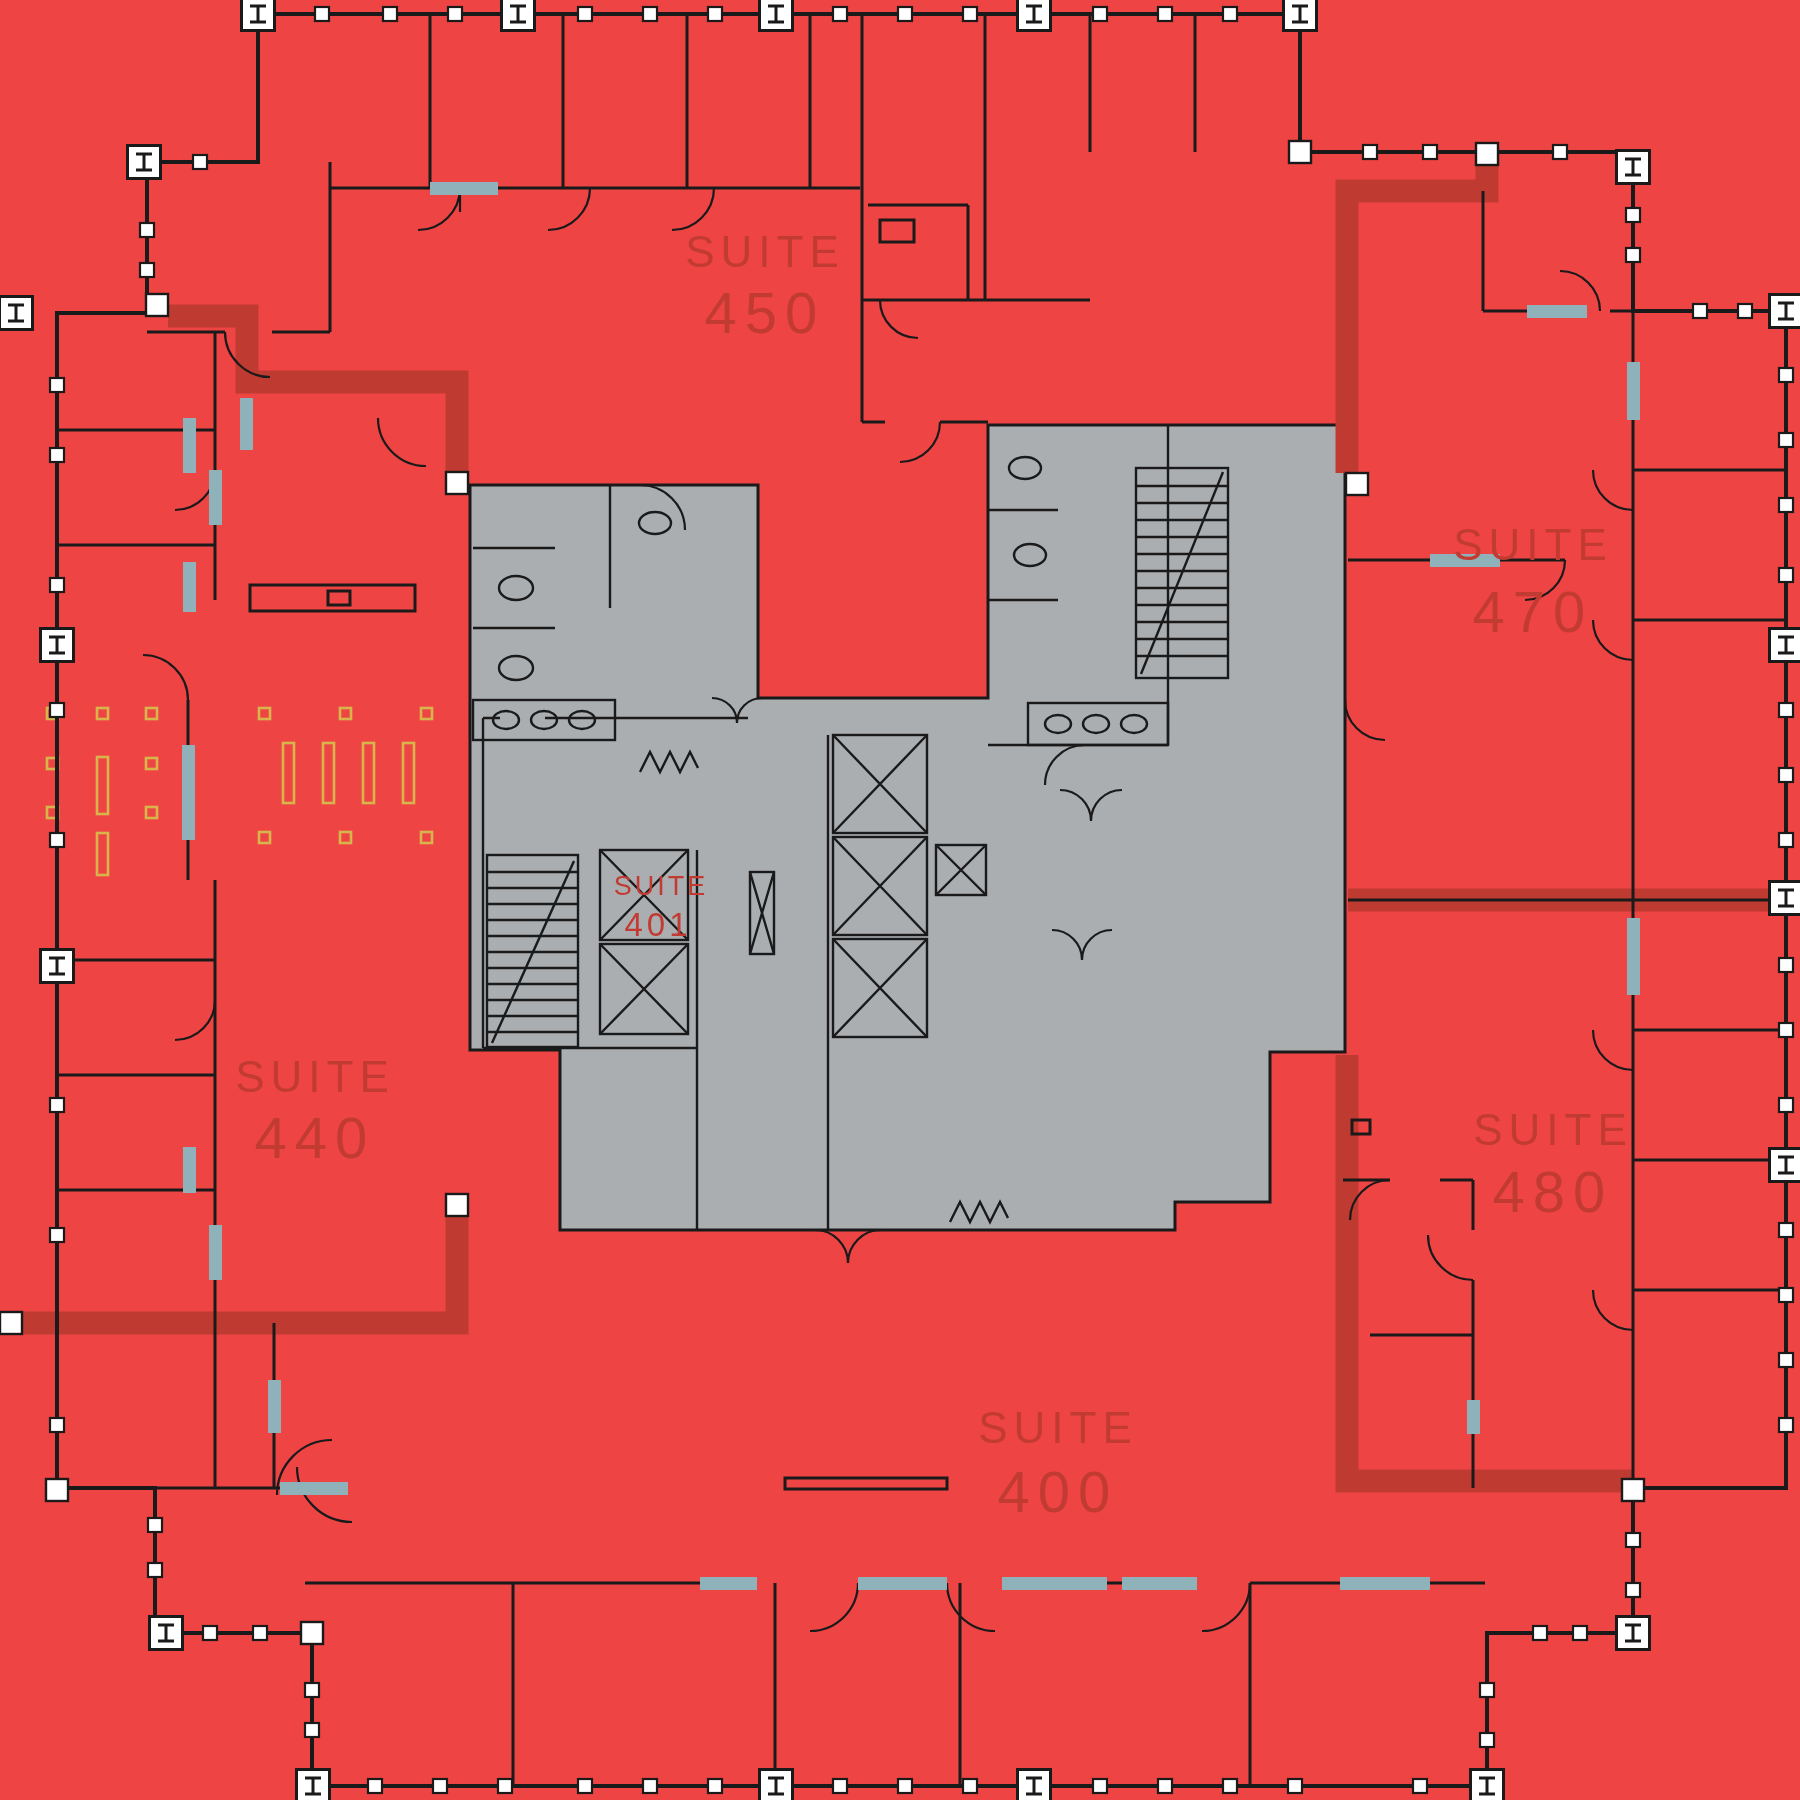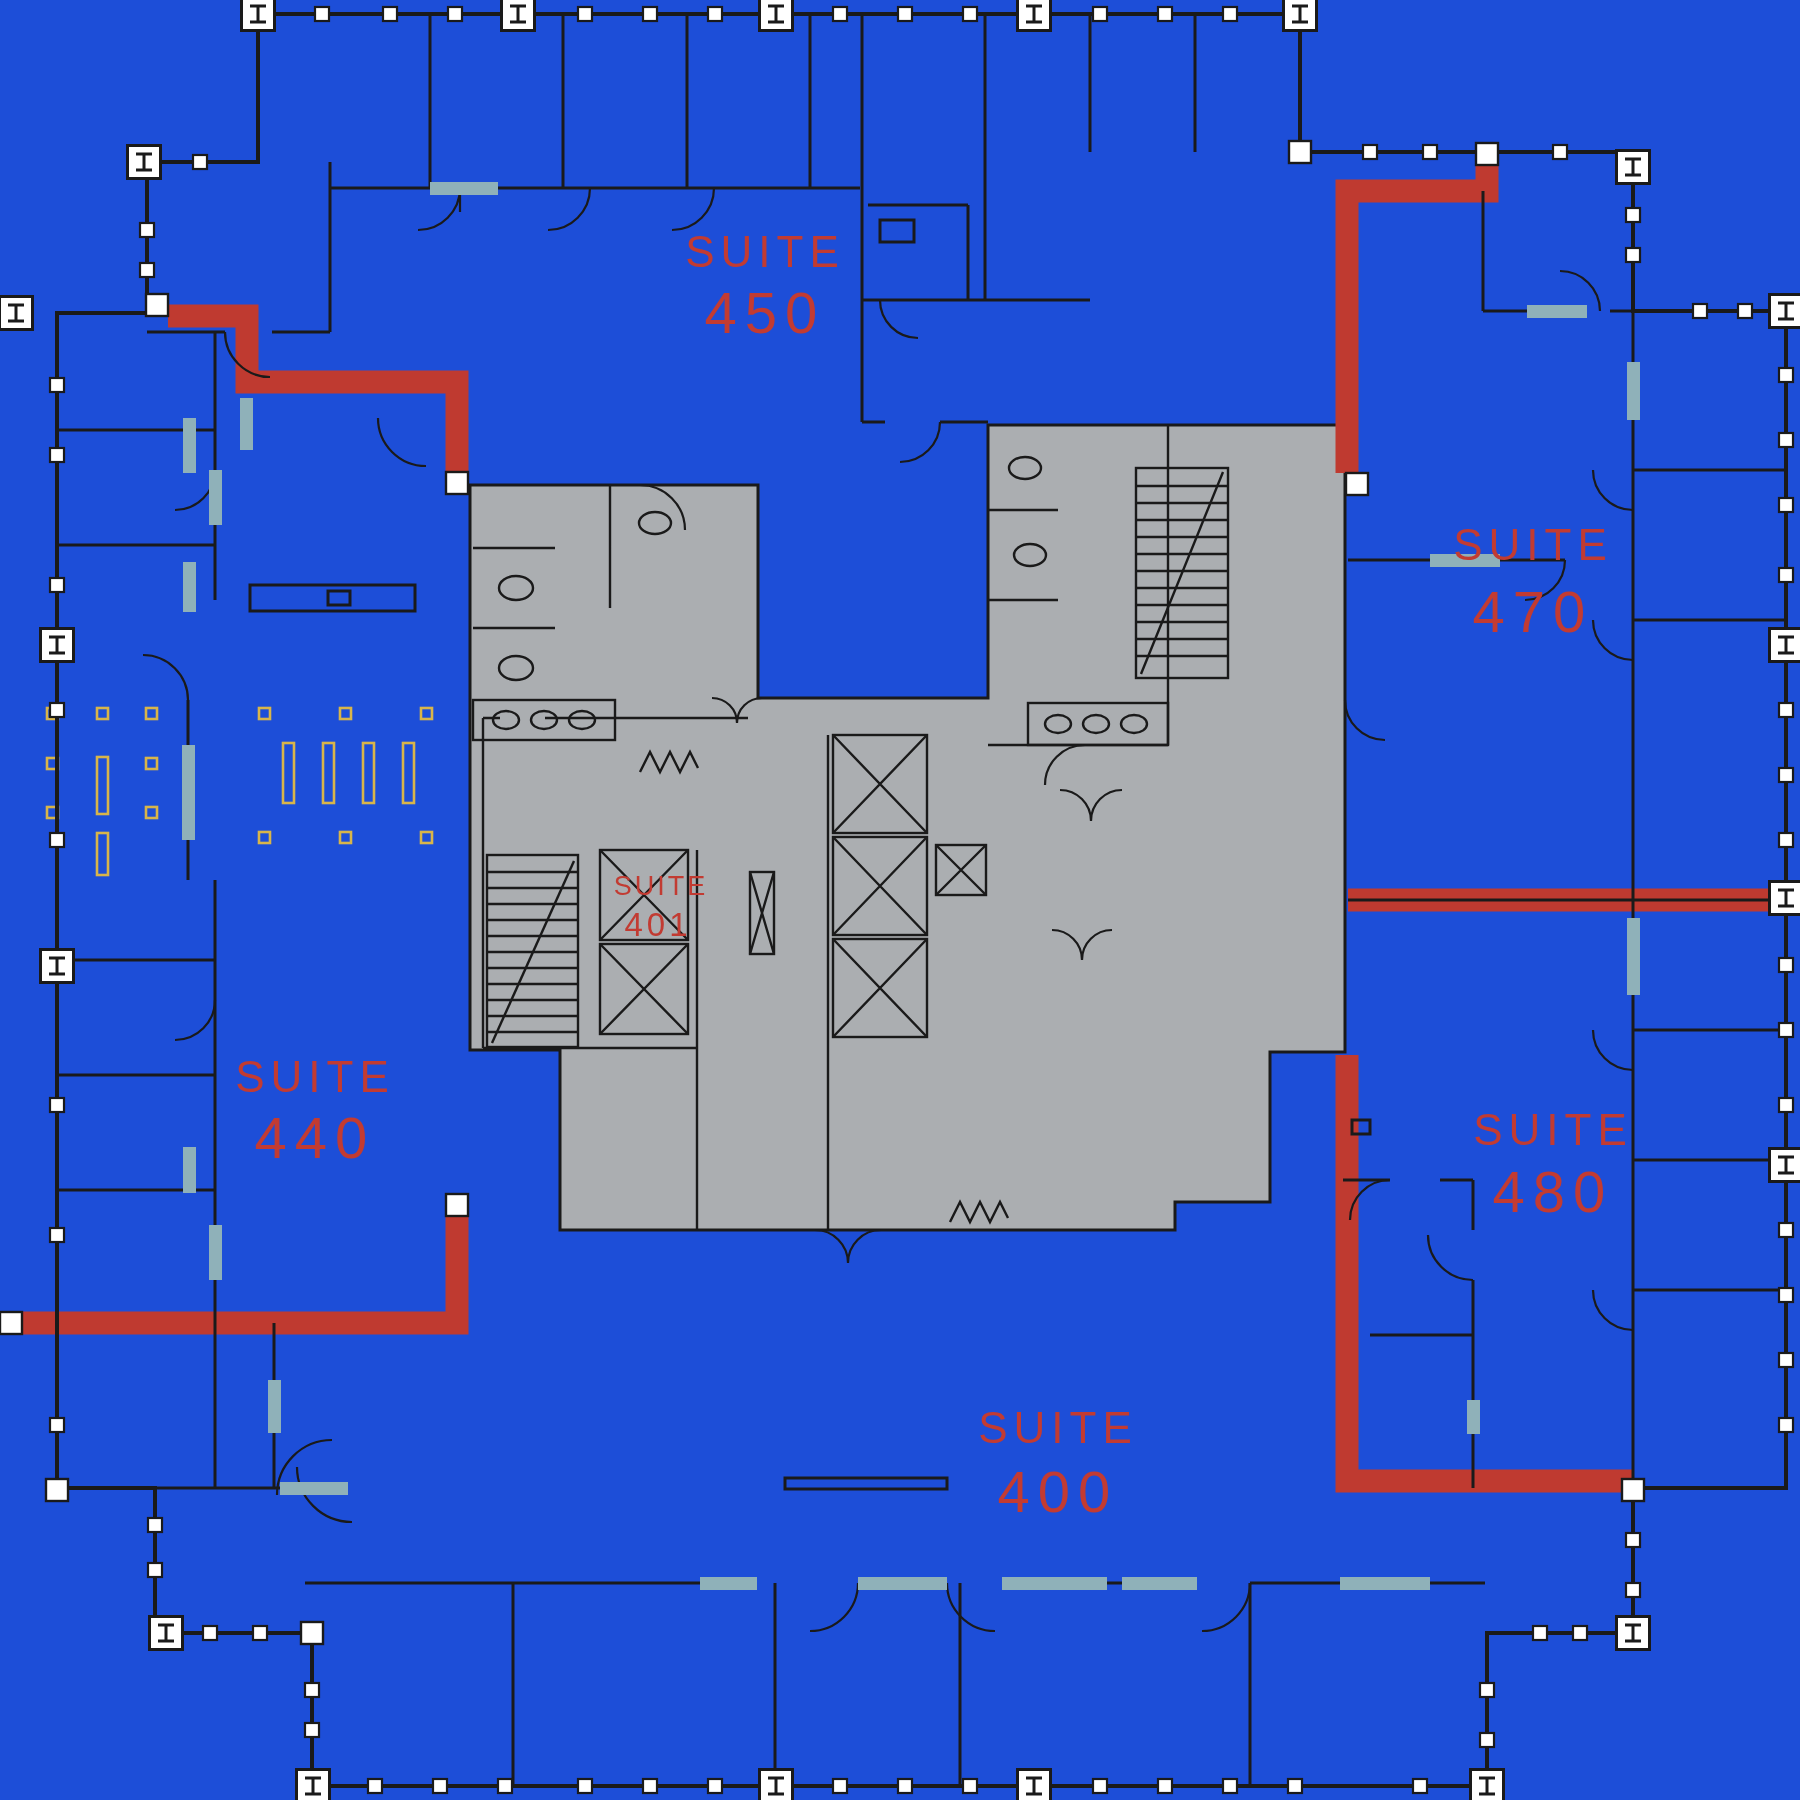--- a/index.html
+++ b/index.html
@@ -1,16 +1,16 @@
 <!DOCTYPE html>
 <html><head>
 <meta charset="utf-8">
 <style>
   html,body{margin:0;padding:0;background:#fff;}
-  .canvas{position:relative;width:1800px;height:1800px;background:#1d4ed8;overflow:hidden;
+  .canvas{position:relative;width:1800px;height:1800px;background:#ef4444;overflow:hidden;
           font-family:"Liberation Sans", sans-serif;}
   svg{position:absolute;left:0;top:0;}
   .wall{stroke:#1a1a1a;stroke-width:4;fill:none;stroke-linecap:square;}
   .iwall{stroke:#1a1a1a;stroke-width:3;fill:none;stroke-linecap:butt;}
   .core{fill:#abaeb1;stroke:#1a1a1a;stroke-width:3;}
   .cdet{stroke:#1a1a1a;stroke-width:2.4;fill:none;}
   .door{stroke:#1a1a1a;stroke-width:2.2;fill:none;}
   .red{stroke:#bf3a30;stroke-width:23;fill:none;stroke-linecap:butt;stroke-linejoin:miter;}
   .win{fill:#8fb1b9;}
   .furn{stroke:#d8b54a;stroke-width:2.6;fill:none;}

